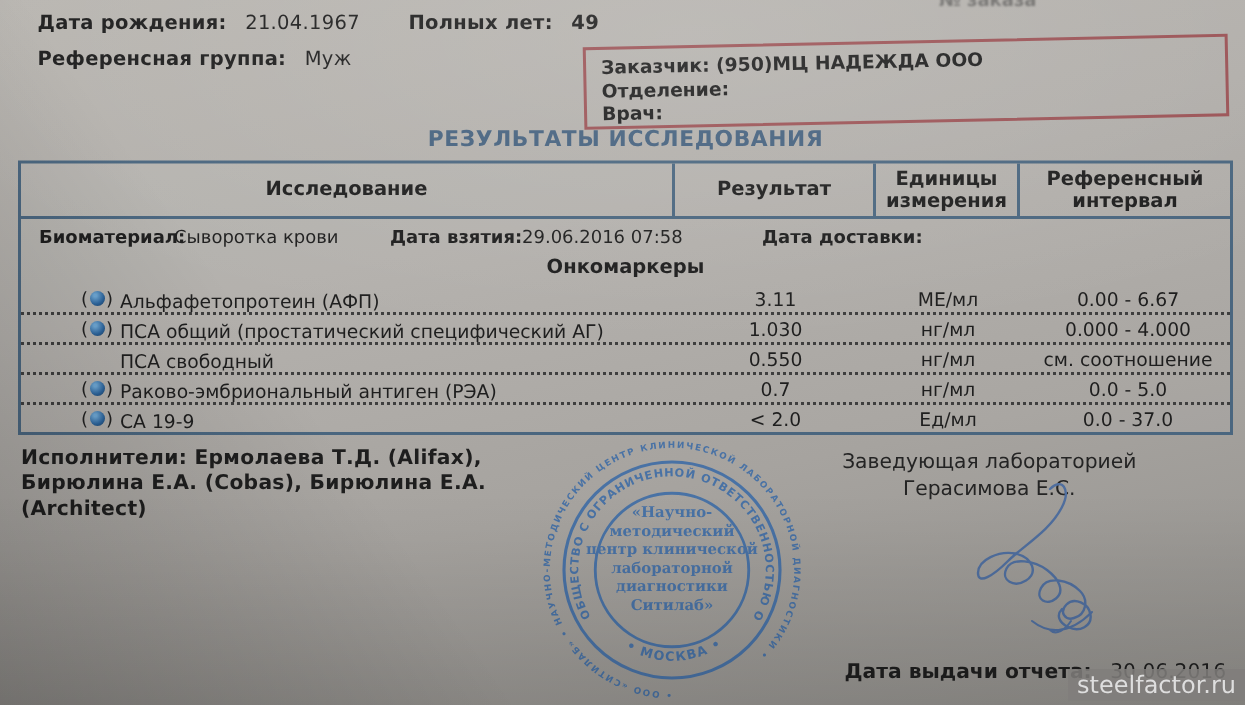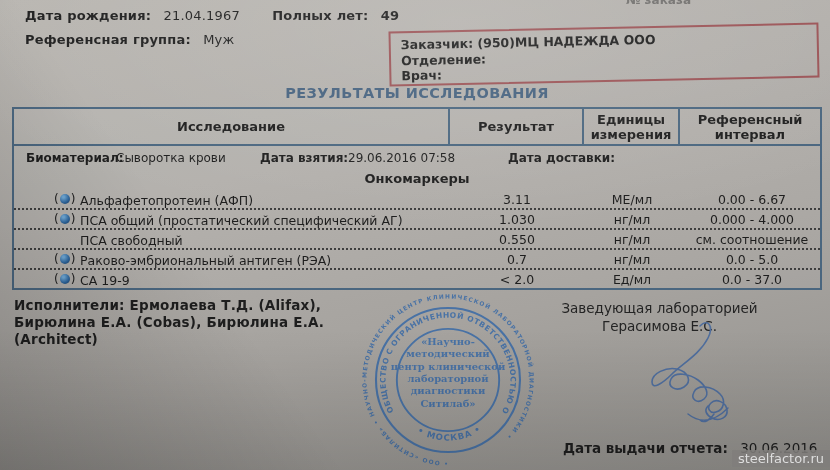--- a/index.html
+++ b/index.html
@@ -71,21 +71,21 @@
   .row-result { position:absolute; left:436px; width:134px; text-align:center; top:2px; }
   .row-units  { position:absolute; left:570px; width:96px;  text-align:center; top:2px; }
   .row-ref    { position:absolute; left:666px; width:144px; text-align:center; top:2px; }
   
   .executors { position:absolute; left:14px; top:297px; width:400px;
     font-weight:bold; font-size:13.5px; line-height:17px; letter-spacing:0.2px; }
   .head-lab { position:absolute; left:552px; top:299px; width:215px;
     font-size:13.5px; line-height:18px; text-align:center; color:#242424; }
   .report-date { position:absolute; left:563px; top:440px; font-size:13.5px; }
   .watermark { position:absolute; right:0; bottom:3px; z-index:60;
-    background:rgba(128,126,123,0.85); color:#dedede; font-size:13px; padding:1px 6px; }
+    background:rgba(128,126,123,0.85); color:#dedede; font-size:16px; padding:1px 6px; }
   .stamp { position:absolute; left:358px; top:290px; width:180px; height:180px; opacity:0.9; }
   .signature { position:absolute; left:630px; top:318px; width:120px; height:110px; }
 </style>
 </head>
 <body>
 
 <div class="photo-overlay"></div>
 
 <div class="order-partial">№ заказа</div>
 

